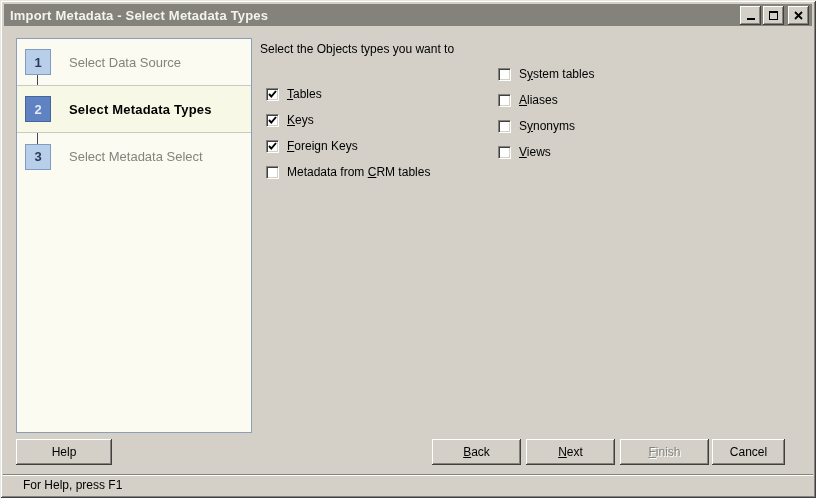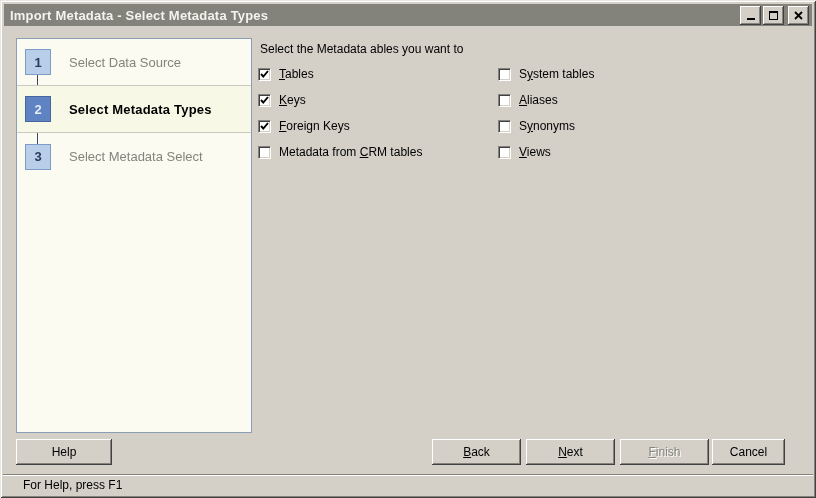--- a/index.html
+++ b/index.html
@@ -70,21 +70,21 @@
   .badge.inactive { background: #b9cfe9; border: 1px solid #7e9cc8; color: #2a3a5a; }
   .badge.active   { background: #5f82c2; border: 1px solid #46649e; color: #e4ebf7; }
   .step-label { margin-left: 18px; font-size: 13px; color: #84847c; }
   .step-row.active .step-label { color: #000000; font-weight: bold; letter-spacing: .2px; }
   
   .content-header {
     position: absolute; left: 260px; top: 42px;
     font-size: 12px; color: #000;
   }
   .cb-col { position: absolute; top: 67px; }
-  .cb-col.left  { left: 258px; }
+  .cb-col.left  { left: 266px; margin-top: 20px; }
   .cb-col.right { left: 498px; }
   .cb-row { display: flex; align-items: center; height: 14px; margin-bottom: 12px; }
   .checkbox {
     width: 13px; height: 13px; background: #fff; flex: 0 0 13px;
     border-top: 1px solid #84847c; border-left: 1px solid #84847c;
     border-bottom: 1px solid #fff;  border-right: 1px solid #fff;
     box-shadow: inset 1px 1px 0 #404040, inset -1px -1px 0 #d4d0c8;
     display: flex; align-items: center; justify-content: center;
   }
   .cb-label { margin-left: 8px; font-size: 12px; color: #000; white-space: nowrap; }
@@ -144,21 +144,21 @@
           <div class="badge active">2</div>
           <span class="step-label">Select Metadata Types</span>
         </div>
         <div class="step-row">
           <div class="badge inactive">3</div>
           <span class="step-label">Select Metadata Select</span>
         </div>
       </div>
   </div>
 
-  <div class="content-header">Select the Metadata ables you want to</div>
+  <div class="content-header">Select the Objects types you want to</div>
   <div class="cb-col left" id="cb-left">
       <div class="cb-row">
         <div class="checkbox">
           <svg width="9" height="9" viewBox="0 0 9 9">
             <path d="M1 4 L3.3 6.5 L8 1" stroke="#000" stroke-width="1.9" fill="none"></path>
           </svg>
         </div>
         <span class="cb-label"><u>T</u>ables</span>
       </div>
       <div class="cb-row">

